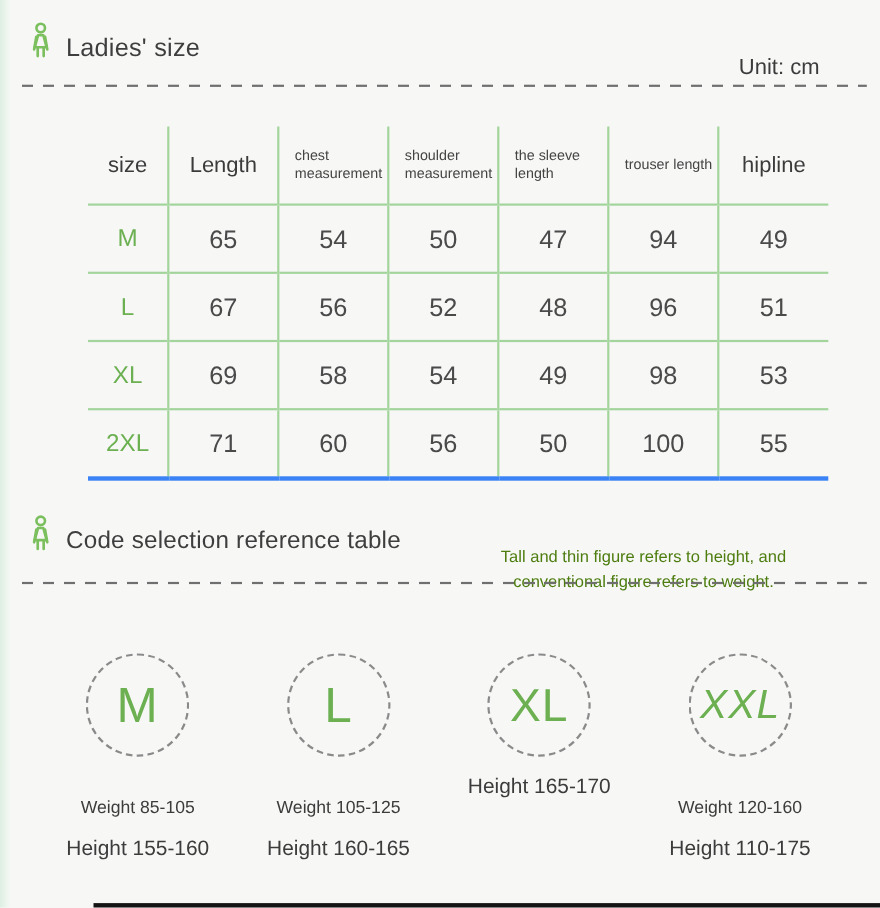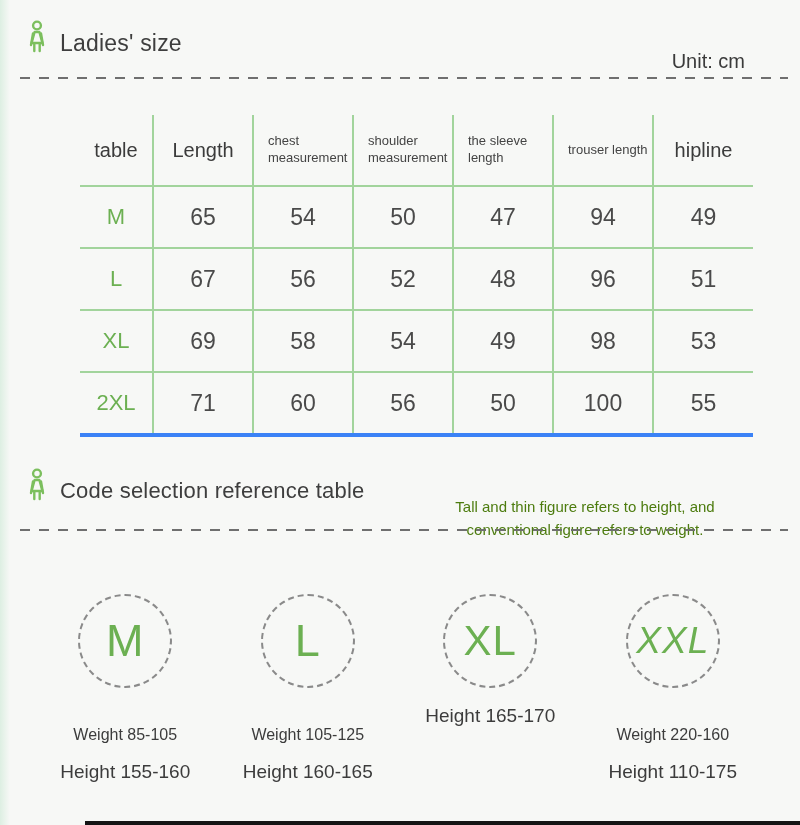--- a/index.html
+++ b/index.html
@@ -105,21 +105,21 @@
     <col class="c-size">
       <col class="c-std">
       <col class="c-std">
       <col class="c-std">
       <col class="c-std">
       <col class="c-std">
       <col class="c-std">
   </colgroup>
   <thead>
     <tr>
-      <th class="hdr-big">table</th>
+      <th class="hdr-big">size</th>
       <th class="hdr-big vline">Length</th>
       <th class="hdr-small vline">chest measurement</th>
       <th class="hdr-small vline">shoulder measurement</th>
       <th class="hdr-small vline">the sleeve length</th>
       <th class="hdr-small vline">trouser length</th>
       <th class="hdr-big vline">hipline</th>
     </tr>
   </thead>
   <tbody>
     <tr>
@@ -196,18 +196,18 @@
   <div class="code-col">
     <div class="code-circle">
       <span class="code-letter">XL</span>
     </div>
     <div class="code-height">Height 165-170</div>
   </div>
   <div class="code-col">
     <div class="code-circle">
       <span class="code-letter">XXL</span>
     </div>
-    <div class="code-weight">Weight 220-160</div>
+    <div class="code-weight">Weight 120-160</div>
     <div class="code-height">Height 110-175</div>
   </div>
 </div>
 
 <div class="bottom-bar"></div>
 
 </body></html>

